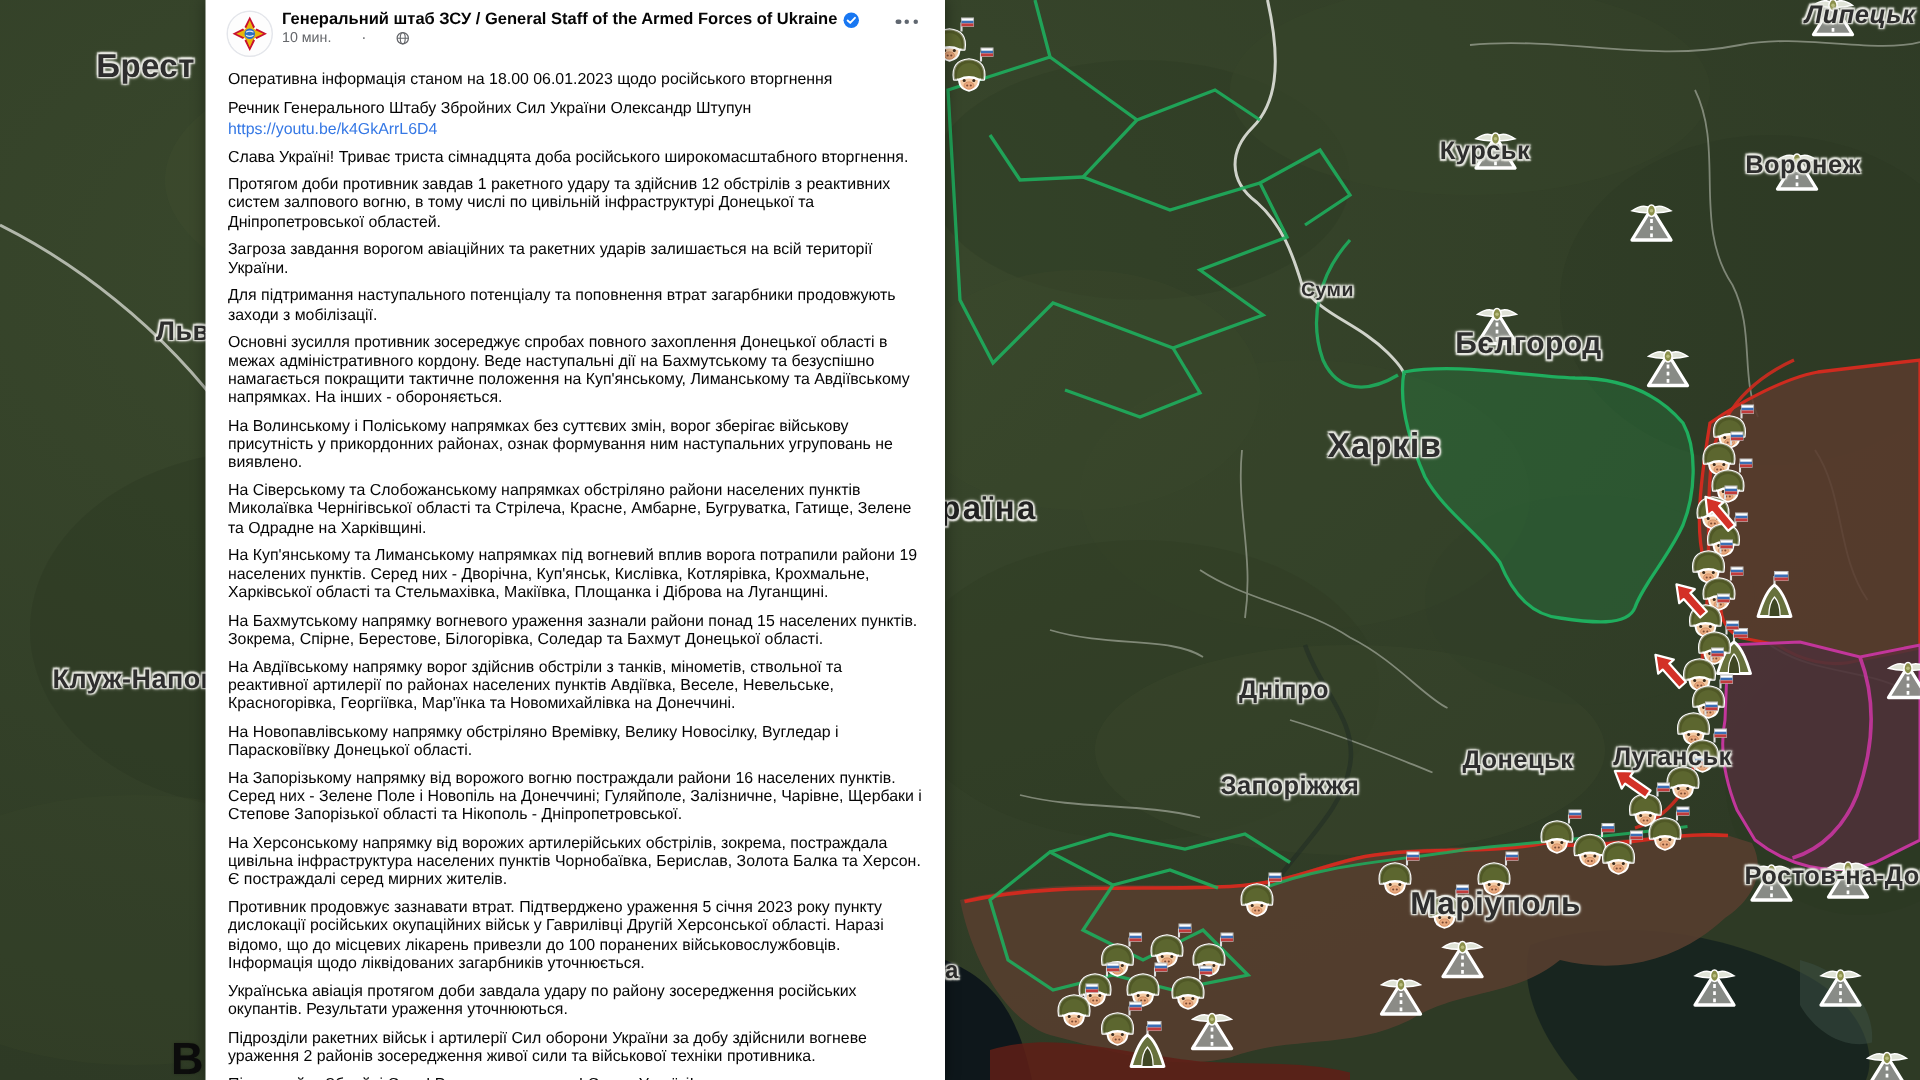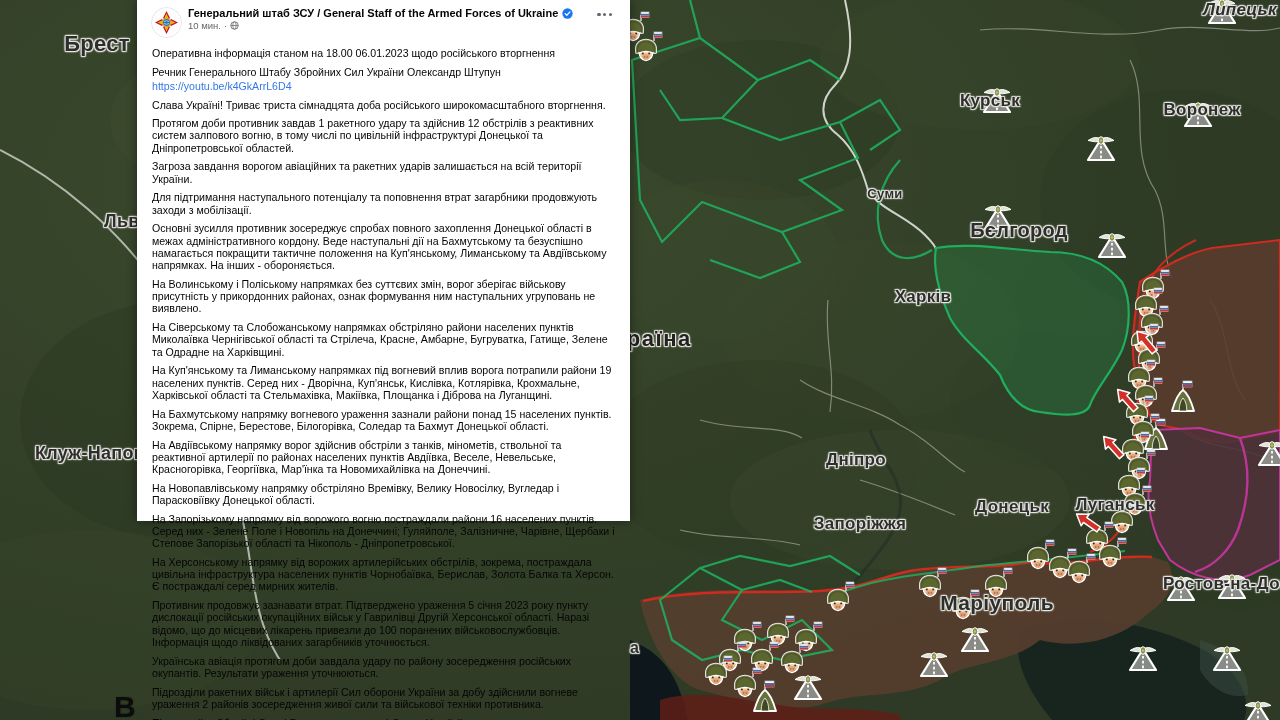--- a/index.html
+++ b/index.html
@@ -12,29 +12,29 @@
   .map-label{position:absolute;color:#2e2e2e;font-weight:700;white-space:nowrap;
     text-shadow:-1px -1px 1px #e8e9e2,1px -1px 1px #e8e9e2,-1px 1px 1px #e8e9e2,
                 1px 1px 1px #e8e9e2,0 0 3px #e8e9e2;
     letter-spacing:.3px;pointer-events:none;}
   .map-label.mid{transform:translate(-50%,-50%);}
   .map-label.big{font-size:22px;letter-spacing:1.5px;color:#222;}
   #watermark-b{position:absolute;left:114px;top:690px;font-size:30px;font-weight:800;
     color:#0c0c0c;text-shadow:0 0 2px #0004;}
 
   
-  #post{position:absolute;left:137px;top:0;width:493px;height:521px;background:#fff;
+  #post{position:absolute;left:137px;top:0;width:493px;height:720px;background:#fff;
         box-shadow:0 0 10px rgba(0,0,0,.45);z-index:5;}
   .post-header{position:relative;height:37px;padding:7px 14px 0 14px;}
   .avatar{position:absolute;left:14px;top:7px;width:29px;height:29px;border-radius:50%;
           border:1px solid #e4e6eb;background:#fff;overflow:hidden;}
   .head-text{margin-left:37px;}
   .author-row{display:flex;align-items:center;gap:4px;}
   .author{font-size:11px;font-weight:700;color:#050505;white-space:nowrap;}
-  .sub-row{display:flex;align-items:center;gap:3px;margin-top:1px;
+  .sub-row{display:flex;align-items:center;gap:20px;margin-top:1px;
            font-size:9.5px;color:#65676b;}
   .dots{position:absolute;right:18px;top:13px;display:flex;gap:2.5px;cursor:pointer;}
   .dots i{width:3.2px;height:3.2px;border-radius:50%;background:#606770;display:block;}
   .post-body{padding:3px 13px 0 15px;font-size:10.6px;line-height:1.16;color:#050505;}
   .post-body p{margin:0 0 6.4px 0;}
   .post-body p.tight{margin-top:-4.5px;}
   .post-body a{color:#3578e5;text-decoration:none;}
 </style>
 </head>
 <body>
@@ -235,21 +235,21 @@
 
   <div id="label-layer">
       <div class="map-label mid" style="left: 97px; top: 44px; font-size: 22px;">Брест</div>
       <div class="map-label" style="left: 104px; top: 221px; transform: translateY(-50%); font-size: 18px;">Львів</div>
       <div class="map-label" style="left: 35px; top: 453px; transform: translateY(-50%); font-size: 18px;">Клуж-Напока</div>
       <div class="map-label mid" style="left: 1240px; top: 10px; font-size: 17px; font-style: italic;">Липецьк</div>
       <div class="map-label mid" style="left: 990px; top: 101px; font-size: 17px;">Курськ</div>
       <div class="map-label mid" style="left: 1202px; top: 110px; font-size: 17px;">Воронеж</div>
       <div class="map-label mid" style="left: 885px; top: 193px; font-size: 13px;">Суми</div>
       <div class="map-label mid" style="left: 1019px; top: 230px; font-size: 20px;">Бєлгород</div>
-      <div class="map-label mid" style="left: 923px; top: 297px; font-size: 17px; text-align: center;">Харків</div>
+      <div class="map-label mid" style="left: 923px; top: 297px; font-size: 23px; text-align: center;">Харків</div>
       <div class="map-label big" style="left: 600px; top: 339px; transform: translateY(-50%); font-size: 22px;">Україна</div>
       <div class="map-label mid" style="left: 856px; top: 460px; font-size: 17px;">Дніпро</div>
       <div class="map-label mid" style="left: 1012px; top: 507px; font-size: 17px;">Донецьк</div>
       <div class="map-label mid" style="left: 1115px; top: 505px; font-size: 17px;">Луганськ</div>
       <div class="map-label mid" style="left: 860px; top: 524px; font-size: 17px;">Запоріжжя</div>
       <div class="map-label mid" style="left: 997px; top: 603px; font-size: 21px;">Маріуполь</div>
       <div class="map-label" style="left: 1163px; top: 584px; transform: translateY(-50%); font-size: 17px;">Ростов-на-Дону</div>
       <div class="map-label" style="left: 630px; top: 648px; transform: translateY(-50%); font-size: 16px;">а</div>
     </div>
   <div id="watermark-b">B</div>

